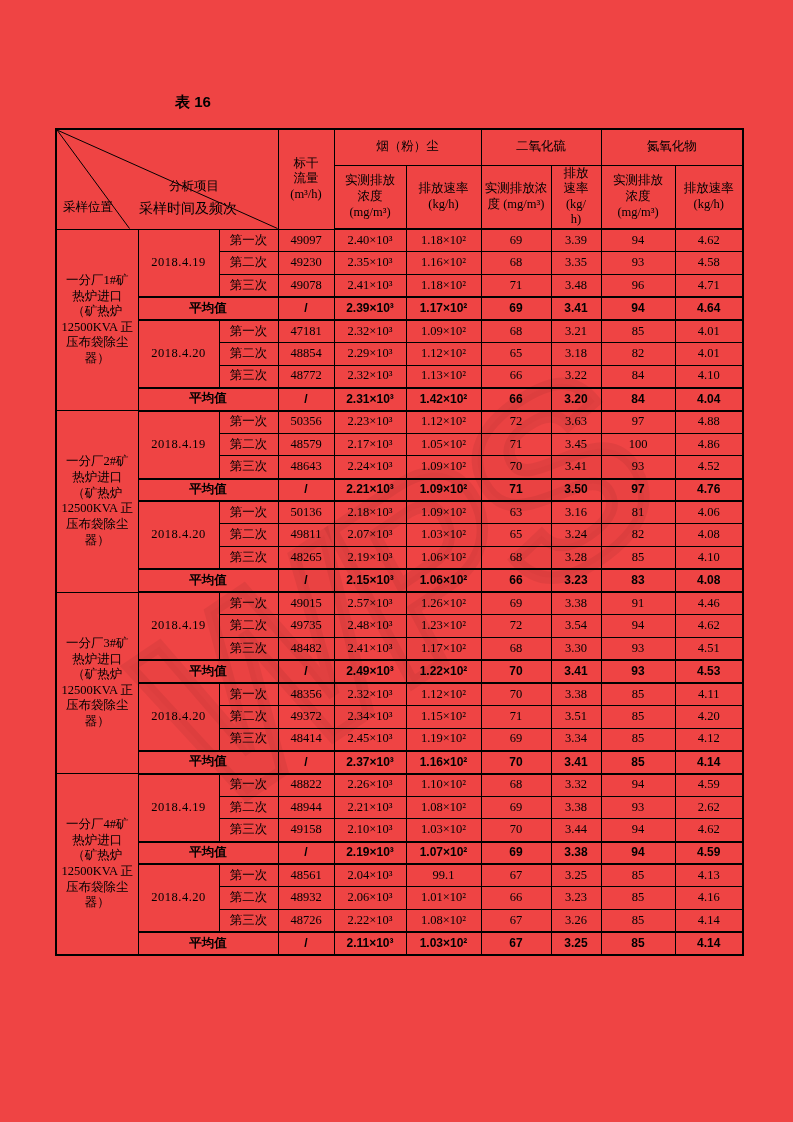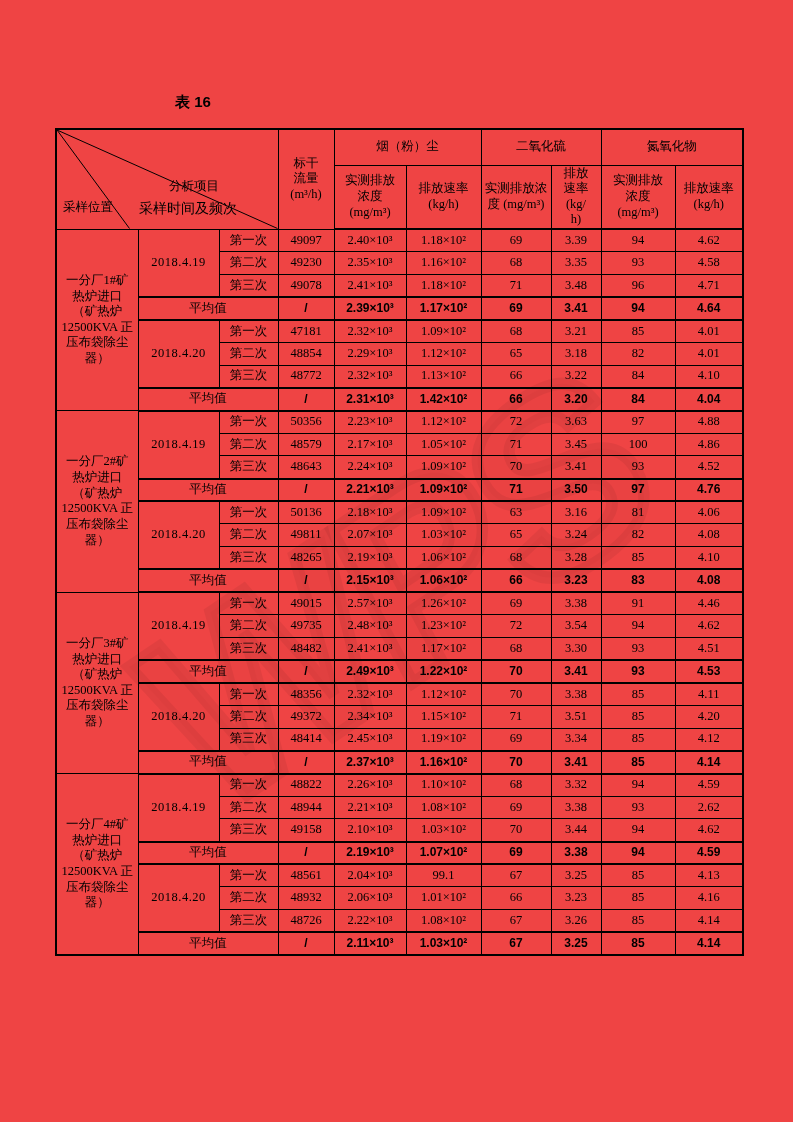--- a/index.html
+++ b/index.html
@@ -43,21 +43,21 @@
 
   tbody tr{height:22.7px;}
   td.loc{font-size:12px;line-height:1.6;}
   td.date{letter-spacing:0.5px;}
   tr.avg-row td{
     border-top:2px solid #000;border-bottom:2px solid #000;
   }
   tr.avg-row td.avg-val{
     font-family:"Liberation Sans", sans-serif;font-weight:bold;font-size:12px;
   }
-  td.avg-label{font-weight:normal;}
+  td.avg-label{font-weight:bold;}
 
   .watermark{
     position:absolute;left:20px;top:350px;width:750px;height:480px;
     display:flex;align-items:center;justify-content:center;
     font-family:"Liberation Sans", sans-serif;font-weight:bold;
     font-size:250px;letter-spacing:-8px;
     transform:rotate(-34deg) skewX(-6deg);
     color:rgba(0,0,0,0.02);
     -webkit-text-stroke:12px rgba(0,0,0,0.055);
     pointer-events:none;z-index:3;user-select:none;

